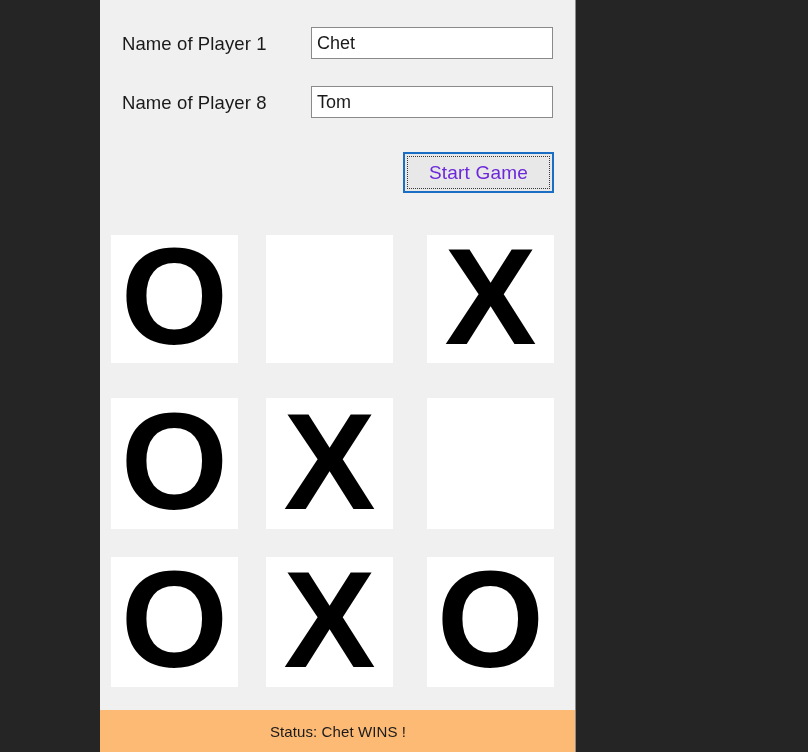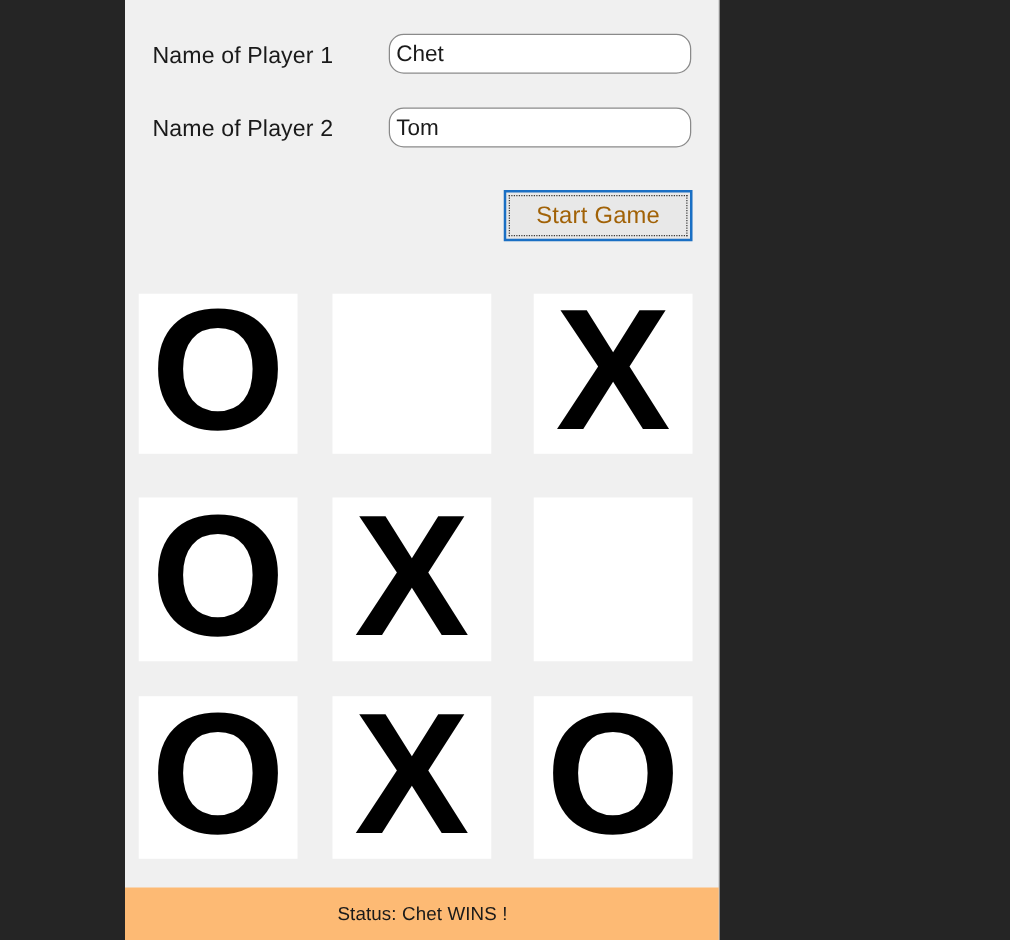--- a/index.html
+++ b/index.html
@@ -65,21 +65,21 @@
     width: 242px;
     height: 32px;
     box-sizing: border-box;
     background: #ffffff;
     border: 1px solid #8a8a8a;
     font-family: "Liberation Sans", sans-serif;
     font-size: 18px;
     color: #1a1a1a;
     padding: 0 5px;
     outline: none;
-    border-radius: 12px;
+    border-radius: 0;
   }
 
   
   #start-game-button {
     position: absolute;
     left: 303px;
     top: 152px;
     width: 151px;
     height: 41px;
     box-sizing: border-box;
@@ -96,21 +96,21 @@
     right: 2px;
     bottom: 2px;
     border: 1px dotted #3a3a3a;
     display: flex;
     align-items: center;
     justify-content: center;
     box-sizing: border-box;
   }
   #start-game-button .btn-label {
     font-size: 19px;
-    color: #a16207;
+    color: #6d28d9;
     letter-spacing: 0.2px;
     user-select: none;
   }
 
   
   #game-board {
     position: absolute;
     left: 0;
     top: 0;
     width: 476px;
@@ -174,21 +174,21 @@
 <div id="app-window">
 
   <div id="form-area">
 
     <div class="form-row" id="row-player1">
       <span class="field-label">Name of Player 1</span>
       <input class="text-input" type="text" value="Chet" style="">
     </div>
 
     <div class="form-row" id="row-player2">
-      <span class="field-label">Name of Player 2</span>
+      <span class="field-label">Name of Player 8</span>
       <input class="text-input" type="text" value="Tom" style="">
     </div>
 
     <button id="start-game-button">
       <span class="focus-ring">
         <span class="btn-label">Start Game</span>
       </span>
     </button>
   </div>
 

